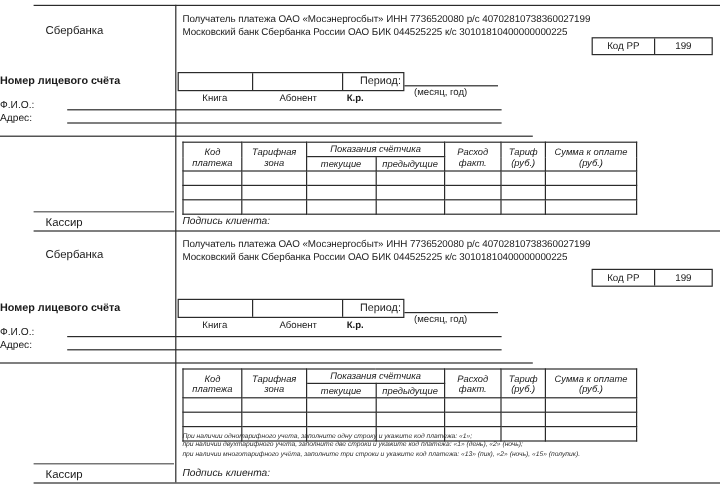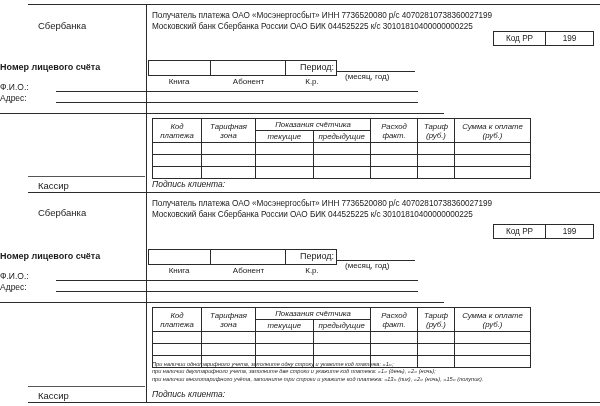--- a/index.html
+++ b/index.html
@@ -125,21 +125,21 @@
   .acct-head {
     position: absolute;
     top: 0;
     font-size: 8px;
     text-align: center;
     white-space: nowrap;
     margin-top: 28px;
   }
   .acct-head.h1 { left: 148px; width: 62px; }
   .acct-head.h2 { left: 211px; width: 75px; }
-  .acct-head.h3 { left: 287px; width: 50px; }
+  .acct-head.h3 { left: 271px; width: 50px; font-weight: bold; }
 
   
   .period {
     position: absolute;
     left: 300px;
     top: 12px;
     font-size: 9px;
     white-space: nowrap;
   }
   .period .pline {

